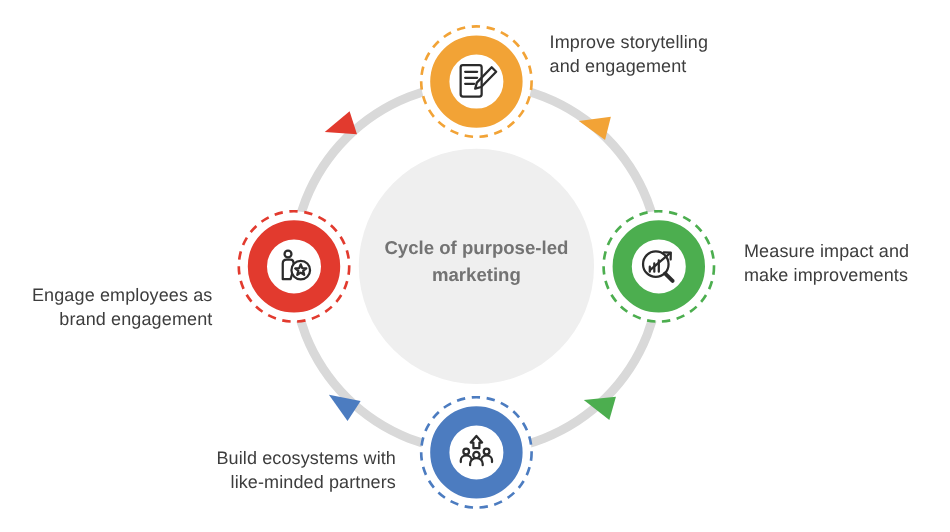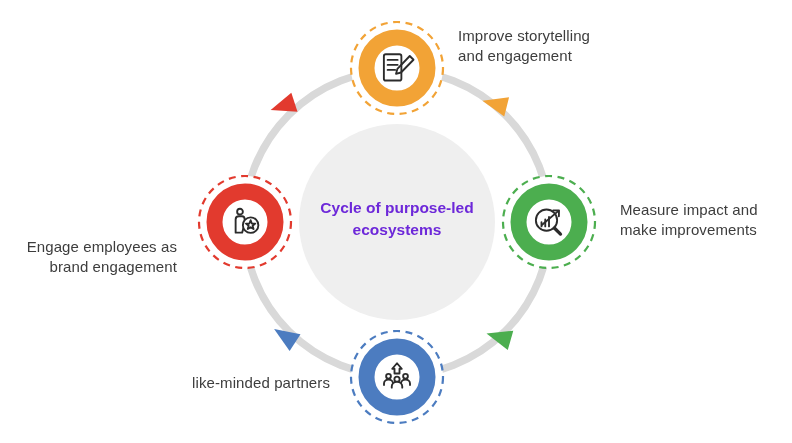--- a/index.html
+++ b/index.html
@@ -10,21 +10,21 @@
   .stage{position:relative;width:792px;height:443px;background:#fff;}
   .stage svg{position:absolute;left:0;top:0;}
   .label{
     position:absolute;font-size:15px;line-height:1.33;color:#3d3d3d;
     white-space:nowrap;letter-spacing:.1px;
   }
   .label span{display:block;}
   .align-right{text-align:right;}
   .center-title{
     position:absolute;left:297px;top:197px;width:200px;text-align:center;
-    font-size:15.5px;font-weight:600;color:#6d28d9;line-height:1.45;
+    font-size:15.5px;font-weight:600;color:#737373;line-height:1.45;
   }
   .center-title span{display:block;}
   .icon-stroke{fill:none;stroke:#2b2b2b;stroke-width:1.5;stroke-linecap:round;stroke-linejoin:round;}
 </style>
 </head>
 <body>
 
 <div class="stage">
 
   <svg width="792" height="443" viewBox="0 0 792 443">
@@ -81,34 +81,35 @@
         <circle cx="-4" cy="-8.3" r="2.3"></circle>
         <path d="M-7.5,8.5 V-2 Q-7.5,-4.6 -4.9,-4.6 H-2.4 Q-0.3,-4.6 -0.3,-2.2 V2 L-2.3,8.5 Z"></path>
         <circle cx="4.5" cy="2.5" r="6.2" fill="#fff"></circle>
         <path d="M4.5,-1.4 L5.5,1.2 L8.2,1.3 L6.1,3 L6.8,5.65 L4.5,4.15 L2.2,5.65 L2.9,3 L0.8,1.3 L3.5,1.2 Z"></path>
       </g>
     </g>
   </svg>
 
   <div class="center-title">
     <span>Cycle of purpose-led</span>
-    <span>ecosystems</span>
+    <span>marketing</span>
   </div>
 
   <div class="label" style="left:620px;top:200px;">
     <span>Measure impact and</span>
     <span>make improvements</span>
   </div>
 
   <div class="label" style="left:458px;top:26px;">
     <span>Improve storytelling</span>
     <span>and engagement</span>
   </div>
 
   <div class="label align-right" style="right:462px;top:373px;">
+    <span>Build ecosystems with</span>
     <span>like-minded partners</span>
   </div>
 
   <div class="label align-right" style="right:615px;top:201px;margin-top:36px;">
     <span>Engage employees as</span>
     <span>brand engagement</span>
   </div>
 
 </div>
 

